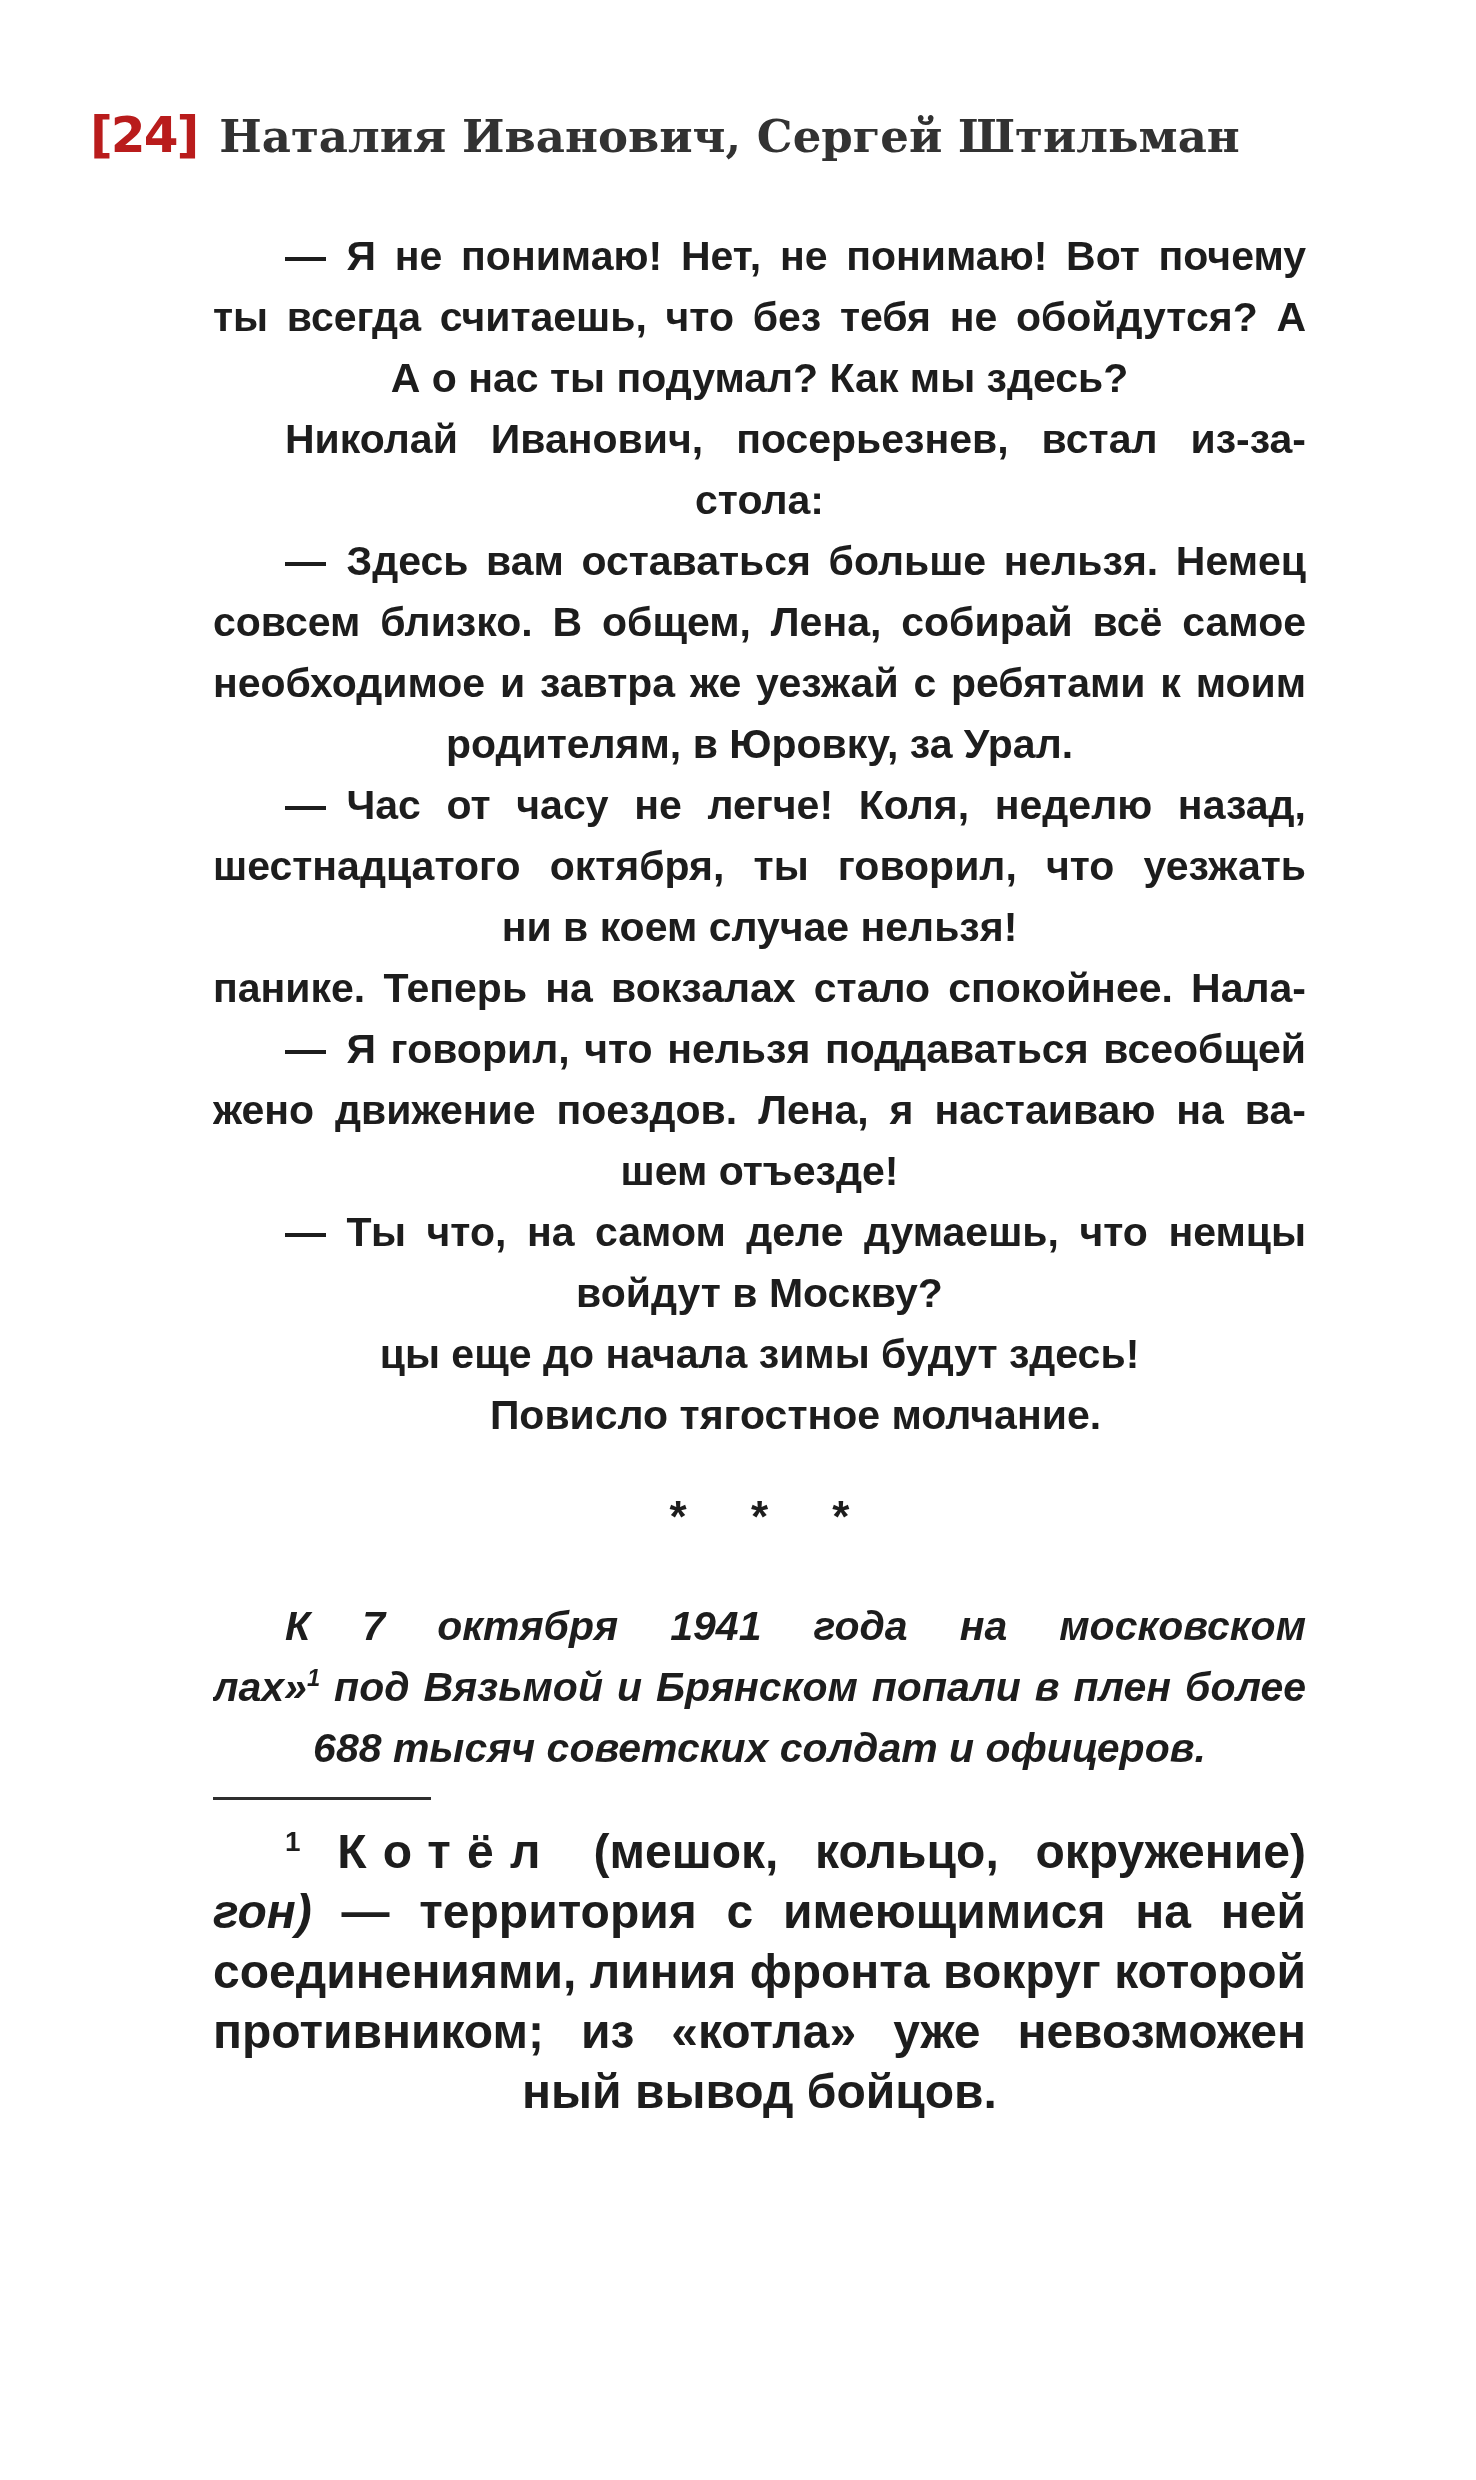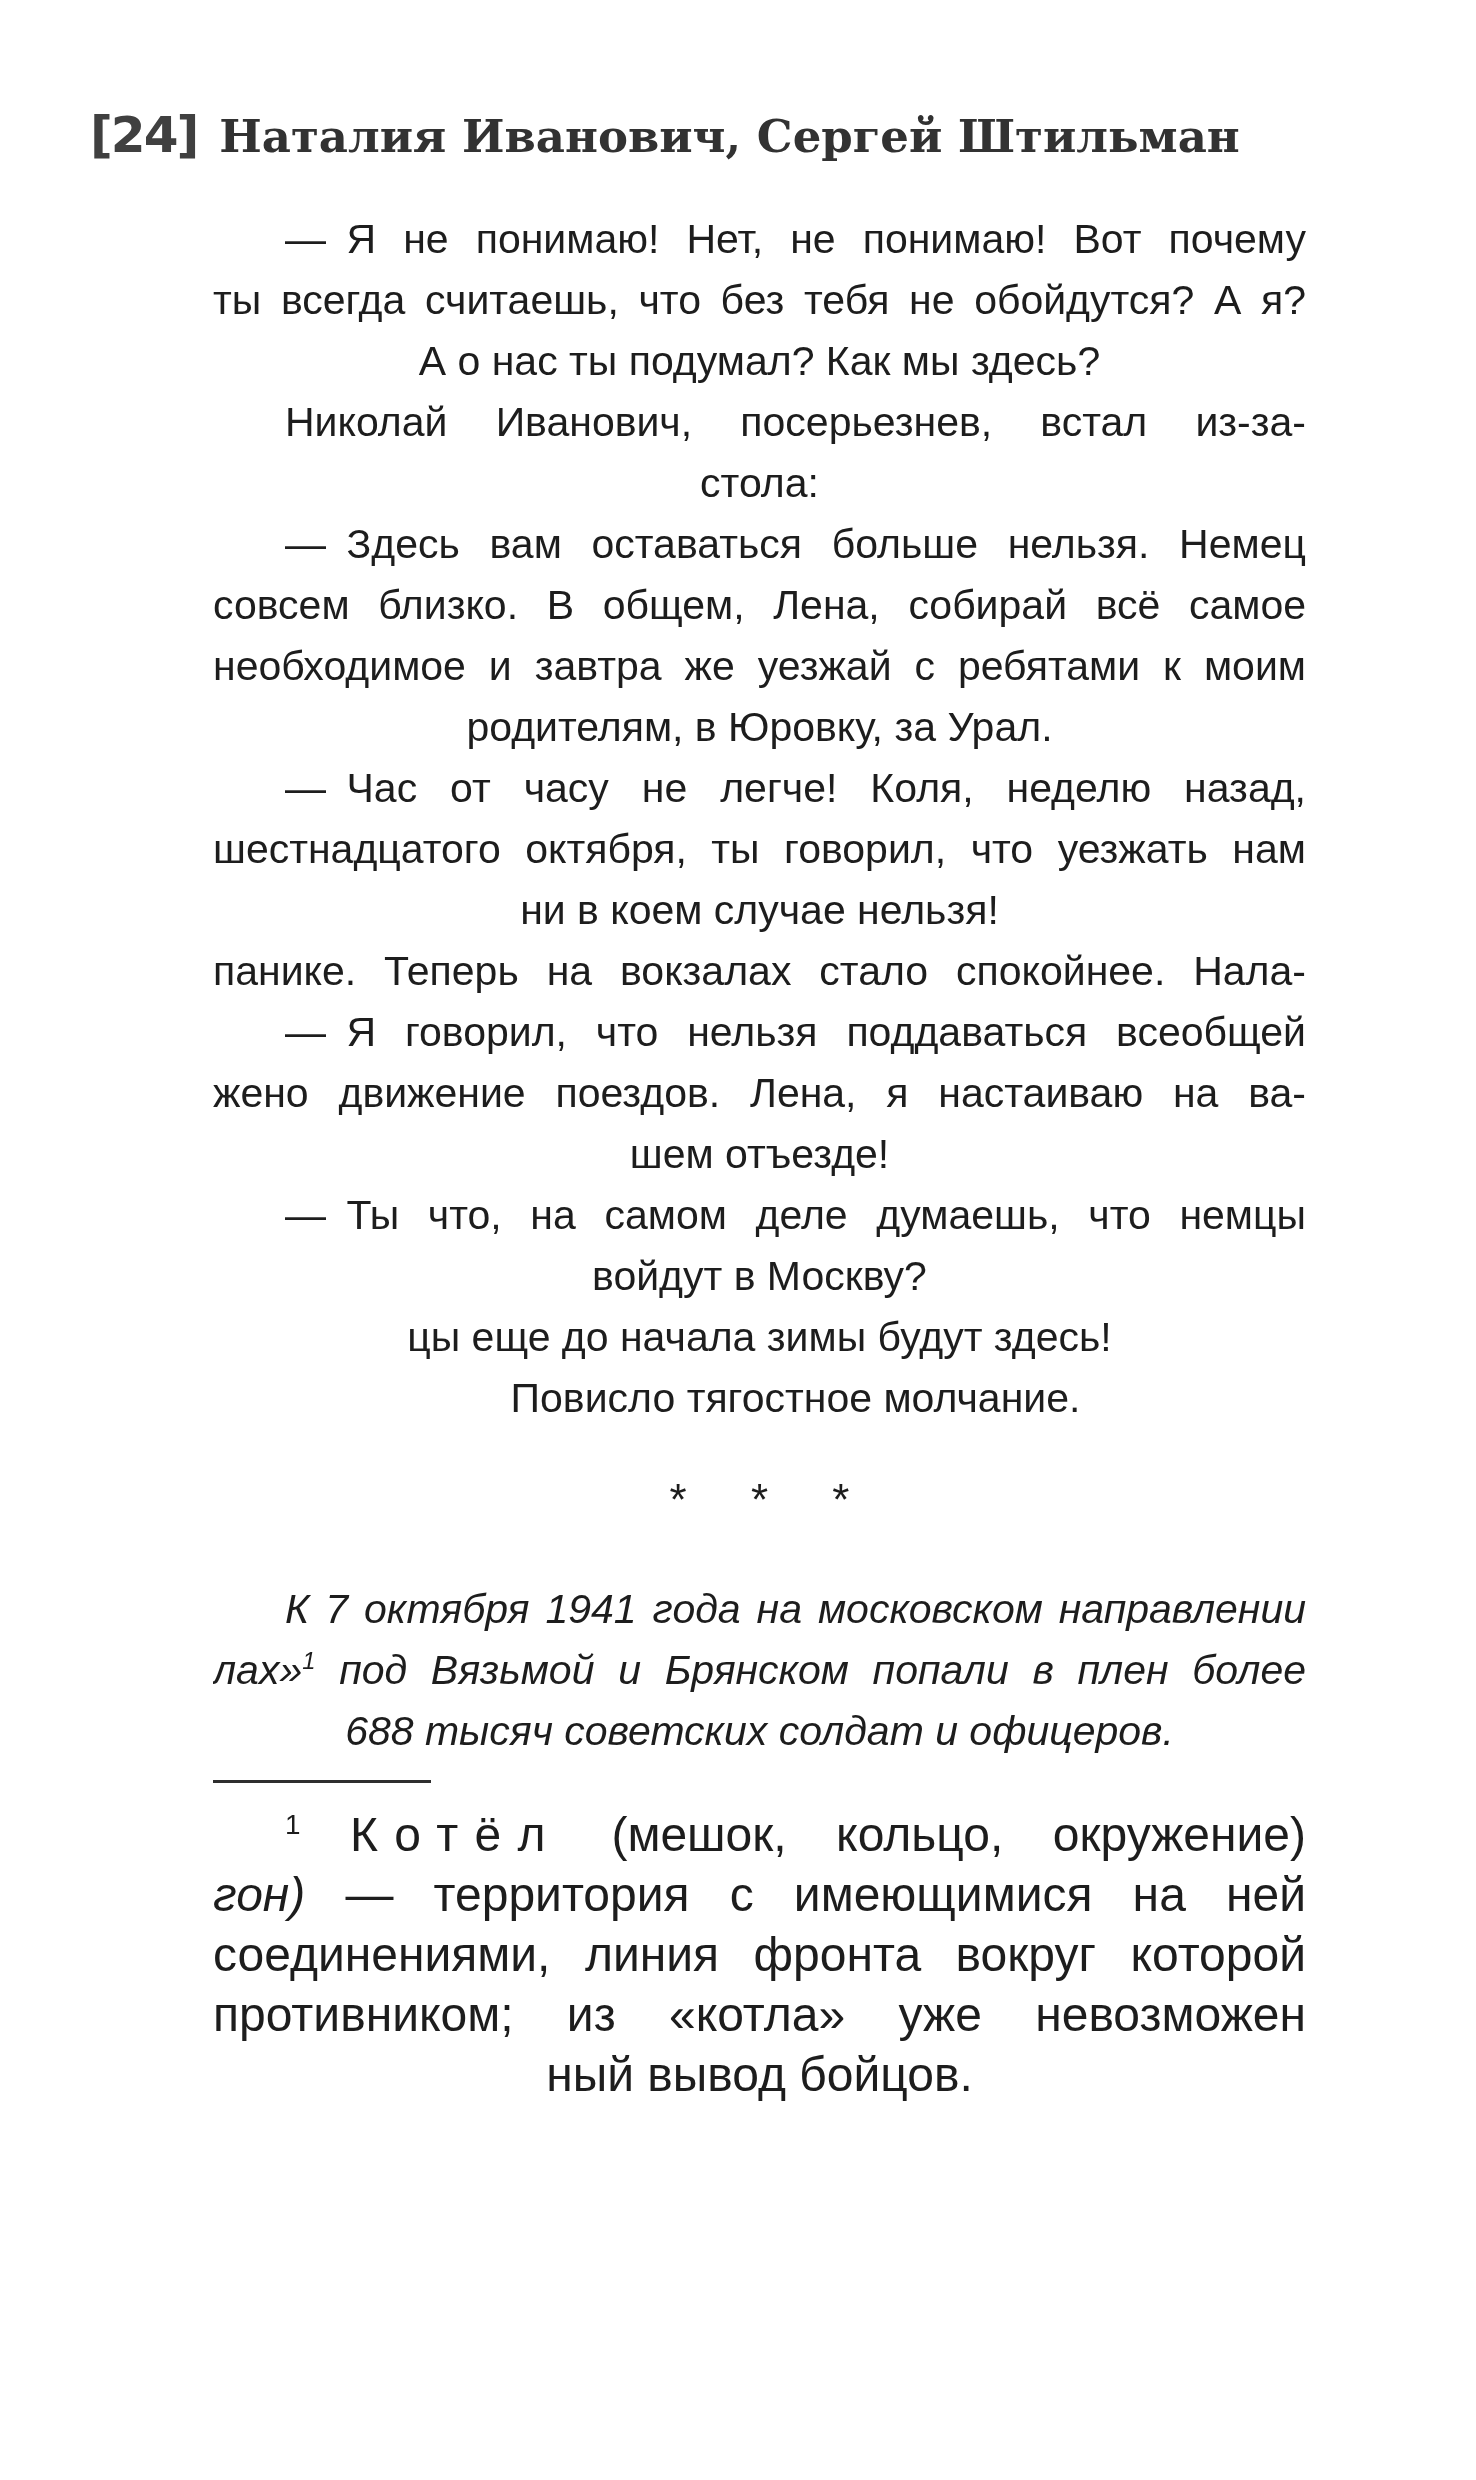--- a/index.html
+++ b/index.html
@@ -19,35 +19,36 @@
     display: flex;
     align-items: baseline;
     gap: 22px;
     white-space: nowrap;
   }
   .page-number {
     font-family: "DejaVu Sans", sans-serif;
     font-weight: bold;
     font-size: 50px;
     letter-spacing: -2px;
-    color: #404040;
+    color: #b91c1c;
   }
   .authors {
     font-family: "DejaVu Serif", serif;
     font-weight: bold;
     font-size: 45px;
     color: #323232;
   }
   .textcol {
     position: absolute;
     left: 213px;
-    top: 209px;
+    top: 226px;
     width: 1093px;
     font-size: 41px;
     line-height: 61px;
+    font-weight: bold;
   }
   .block { margin: 0; }
   .line {
     height: 61px;
     overflow: hidden;
     text-align: center;
   }
   .line.j {
     text-align: justify;
     text-align-last: justify;

